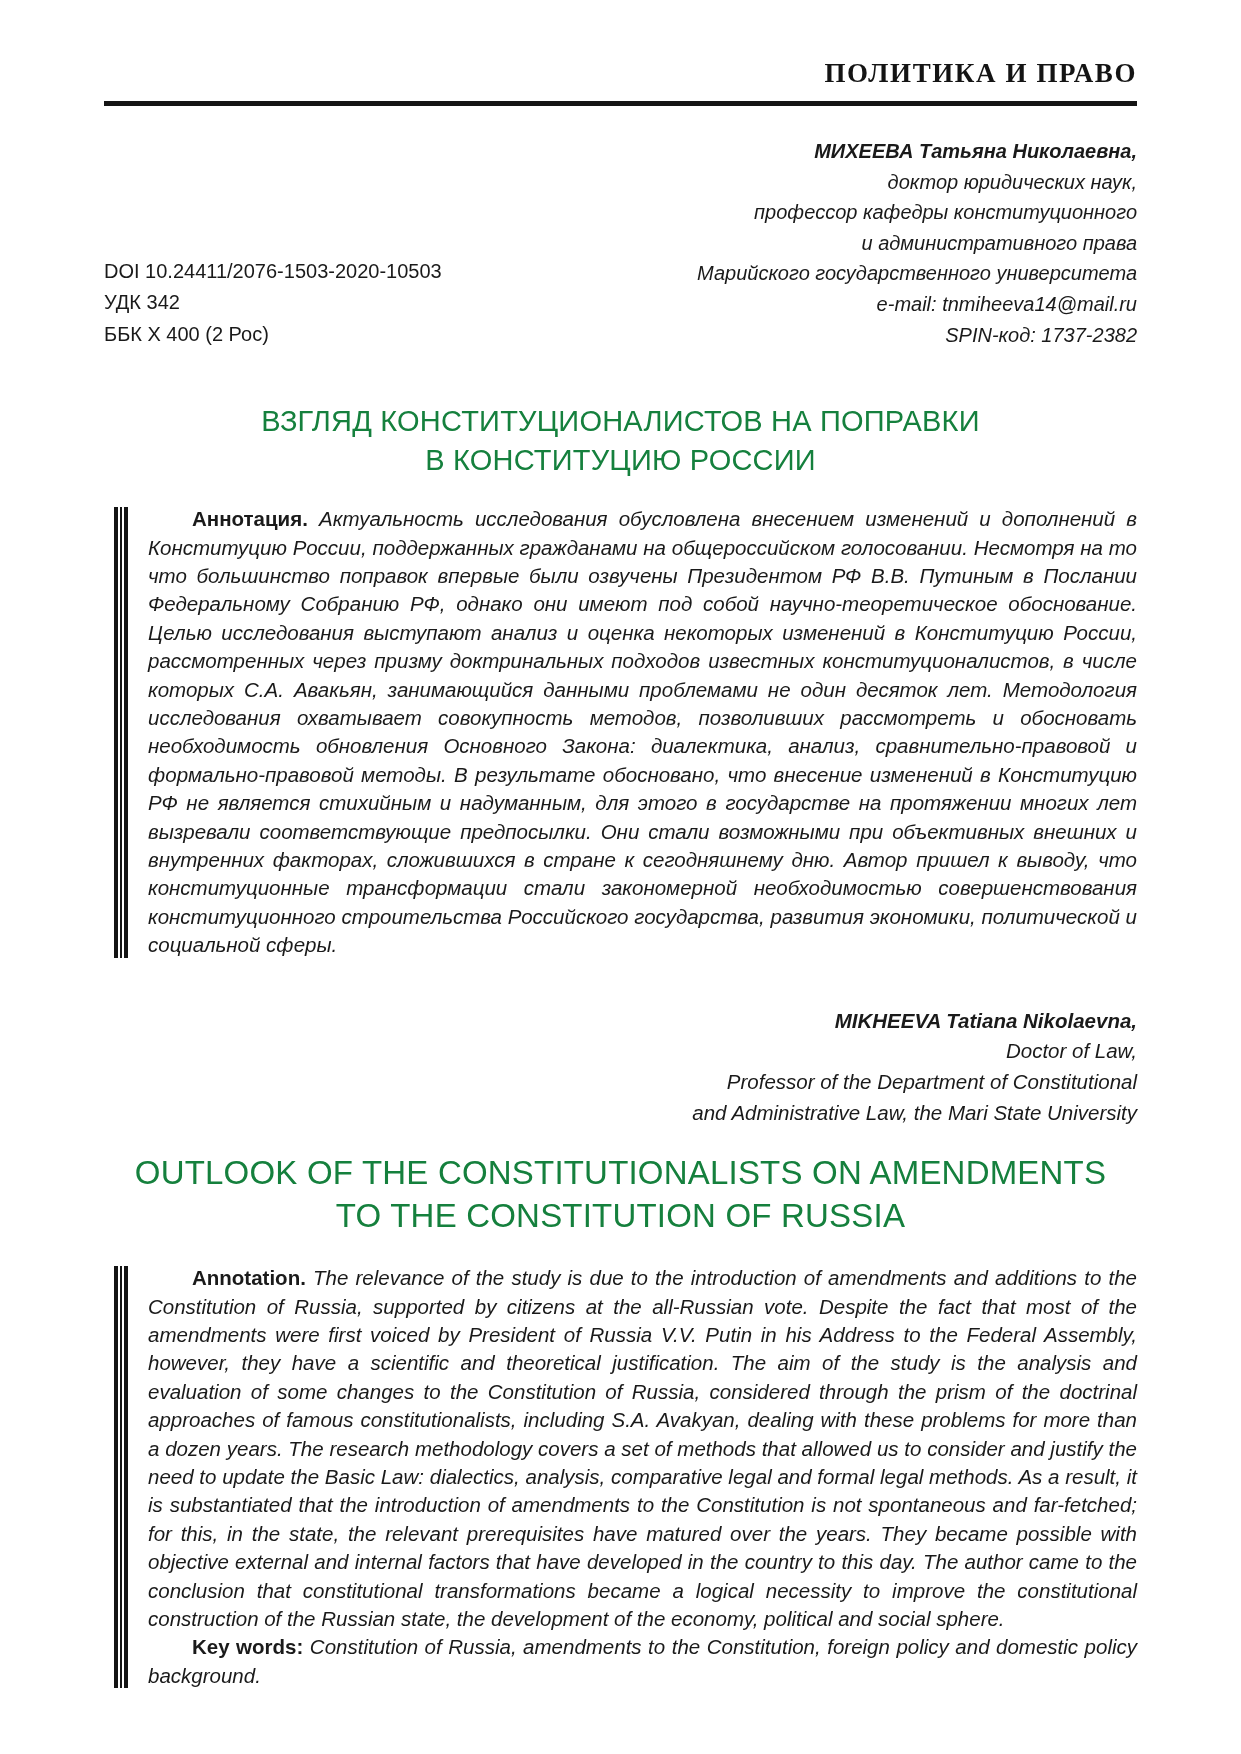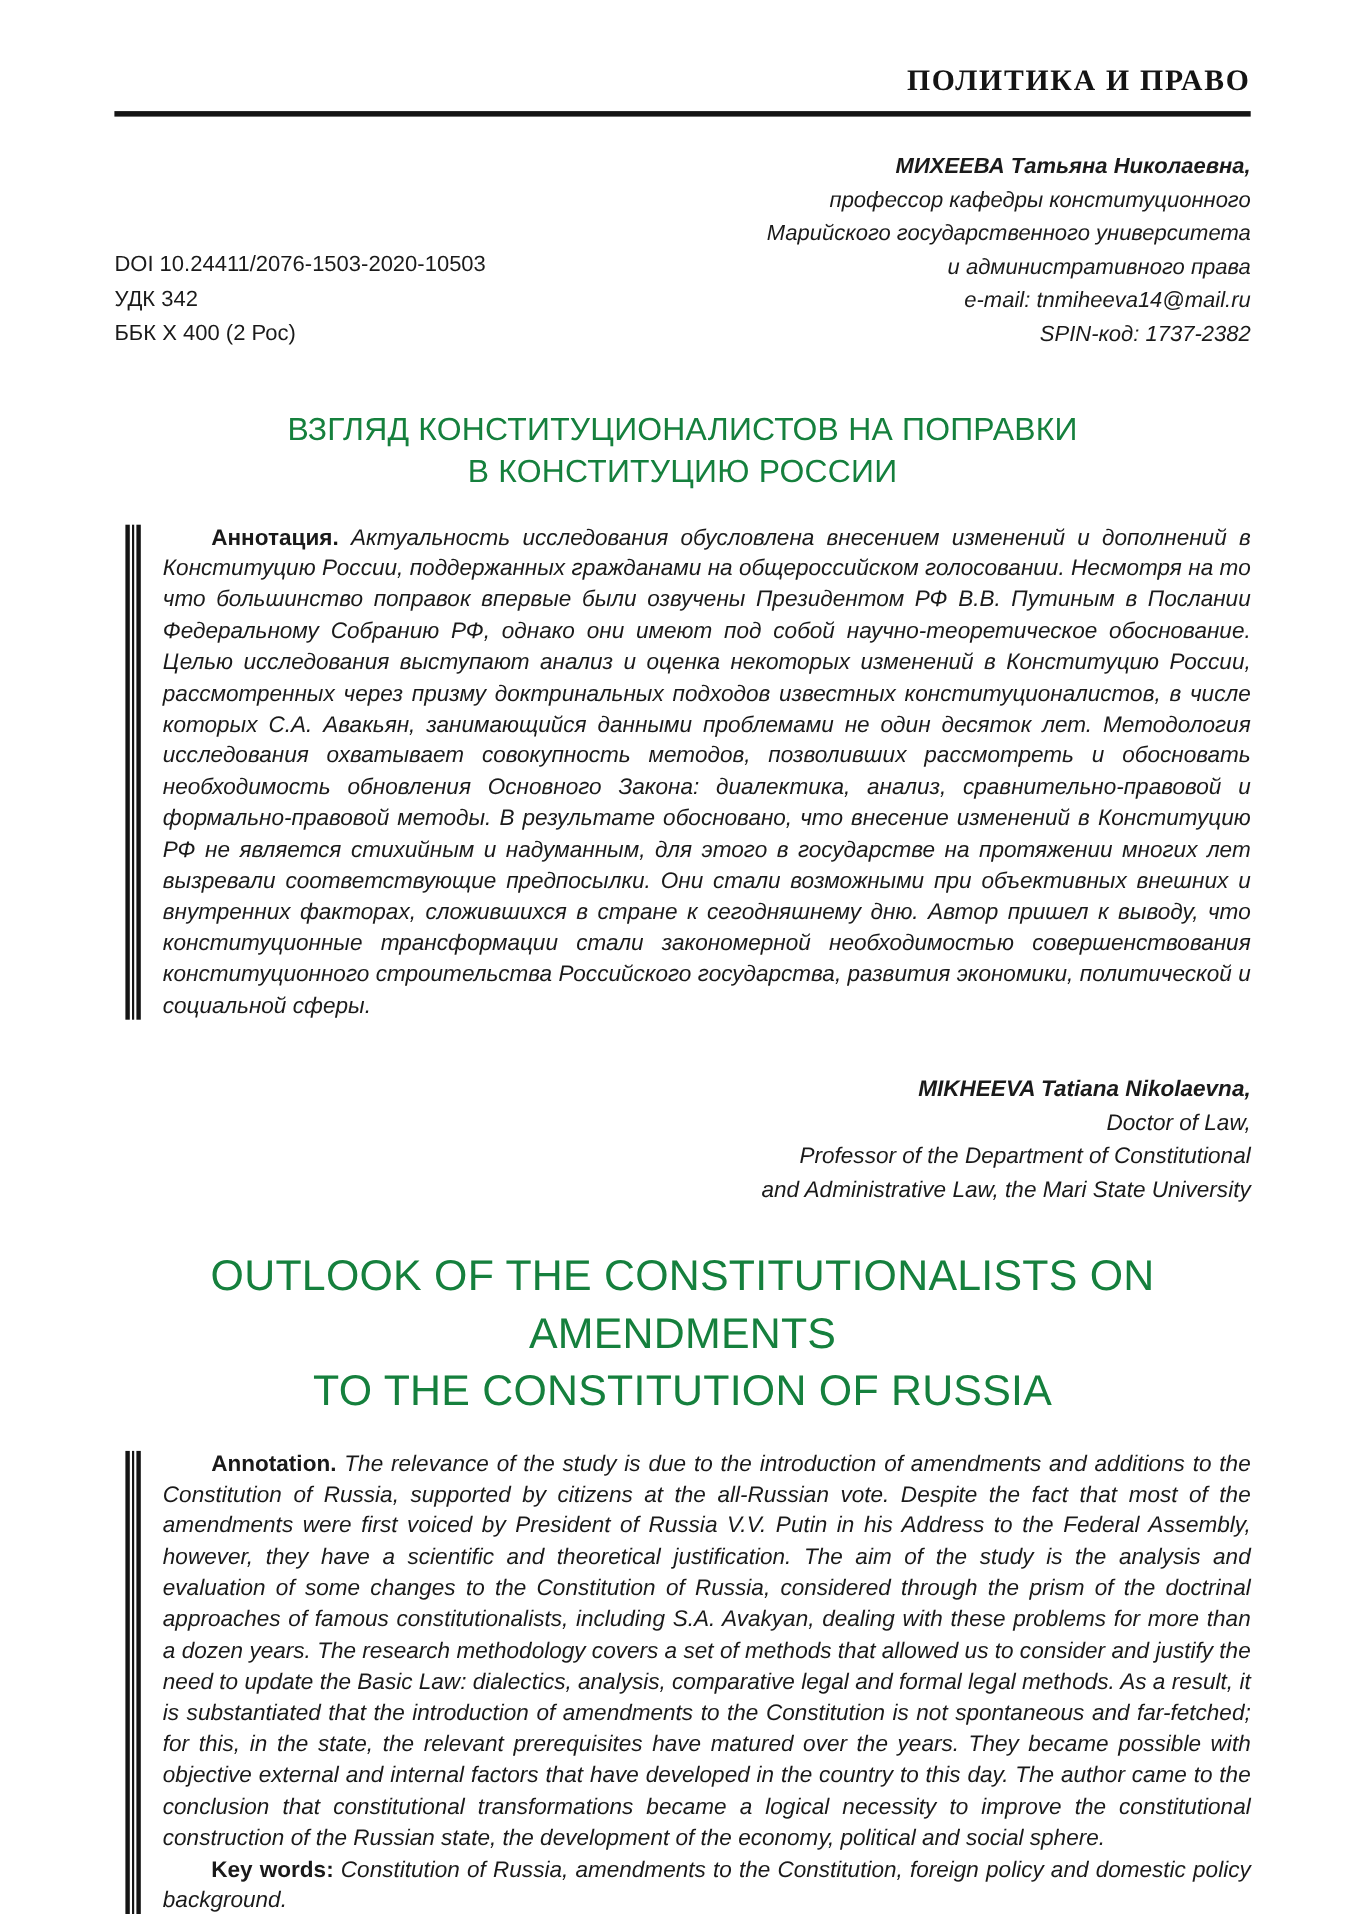--- a/index.html
+++ b/index.html
@@ -78,22 +78,22 @@
   .doc-title {
     text-align: center;
     font-weight: normal;
     font-size: 29px;
     line-height: 1.33;
     letter-spacing: 0.2px;
     margin-top: 52px;
     color: #15803d;
   }
   .doc-title.en {
-    margin-top: 37px;
-    font-size: 39px;
+    margin-top: 22px;
+    font-size: 33px;
   }
 
   
   .abstract {
     position: relative;
     margin-top: 26px;
     padding-left: 44px;
   }
   .abstract .bars {
     position: absolute;
@@ -148,23 +148,24 @@
     <div class="rule-top"></div>
 
     <div class="header-row">
       <div class="ids">
         <div>DOI 10.24411/2076-1503-2020-10503</div>
         <div>УДК 342</div>
         <div>ББК Х 400 (2 Рос)</div>
       </div>
       <div class="author-block">
         <div class="author-name">МИХЕЕВА Татьяна Николаевна,</div>
+        <div>доктор юридических наук,</div>
         <div>профессор кафедры конституционного</div>
+        <div>и административного права</div>
         <div>Марийского государственного университета</div>
-        <div>и административного права</div>
         <div>e-mail: tnmiheeva14@mail.ru</div>
         <div>SPIN-код: 1737-2382</div>
       </div>
     </div>
 
     <div class="doc-title">
       <div>ВЗГЛЯД КОНСТИТУЦИОНАЛИСТОВ НА ПОПРАВКИ</div>
       <div>В КОНСТИТУЦИЮ РОССИИ</div>
     </div>
 

